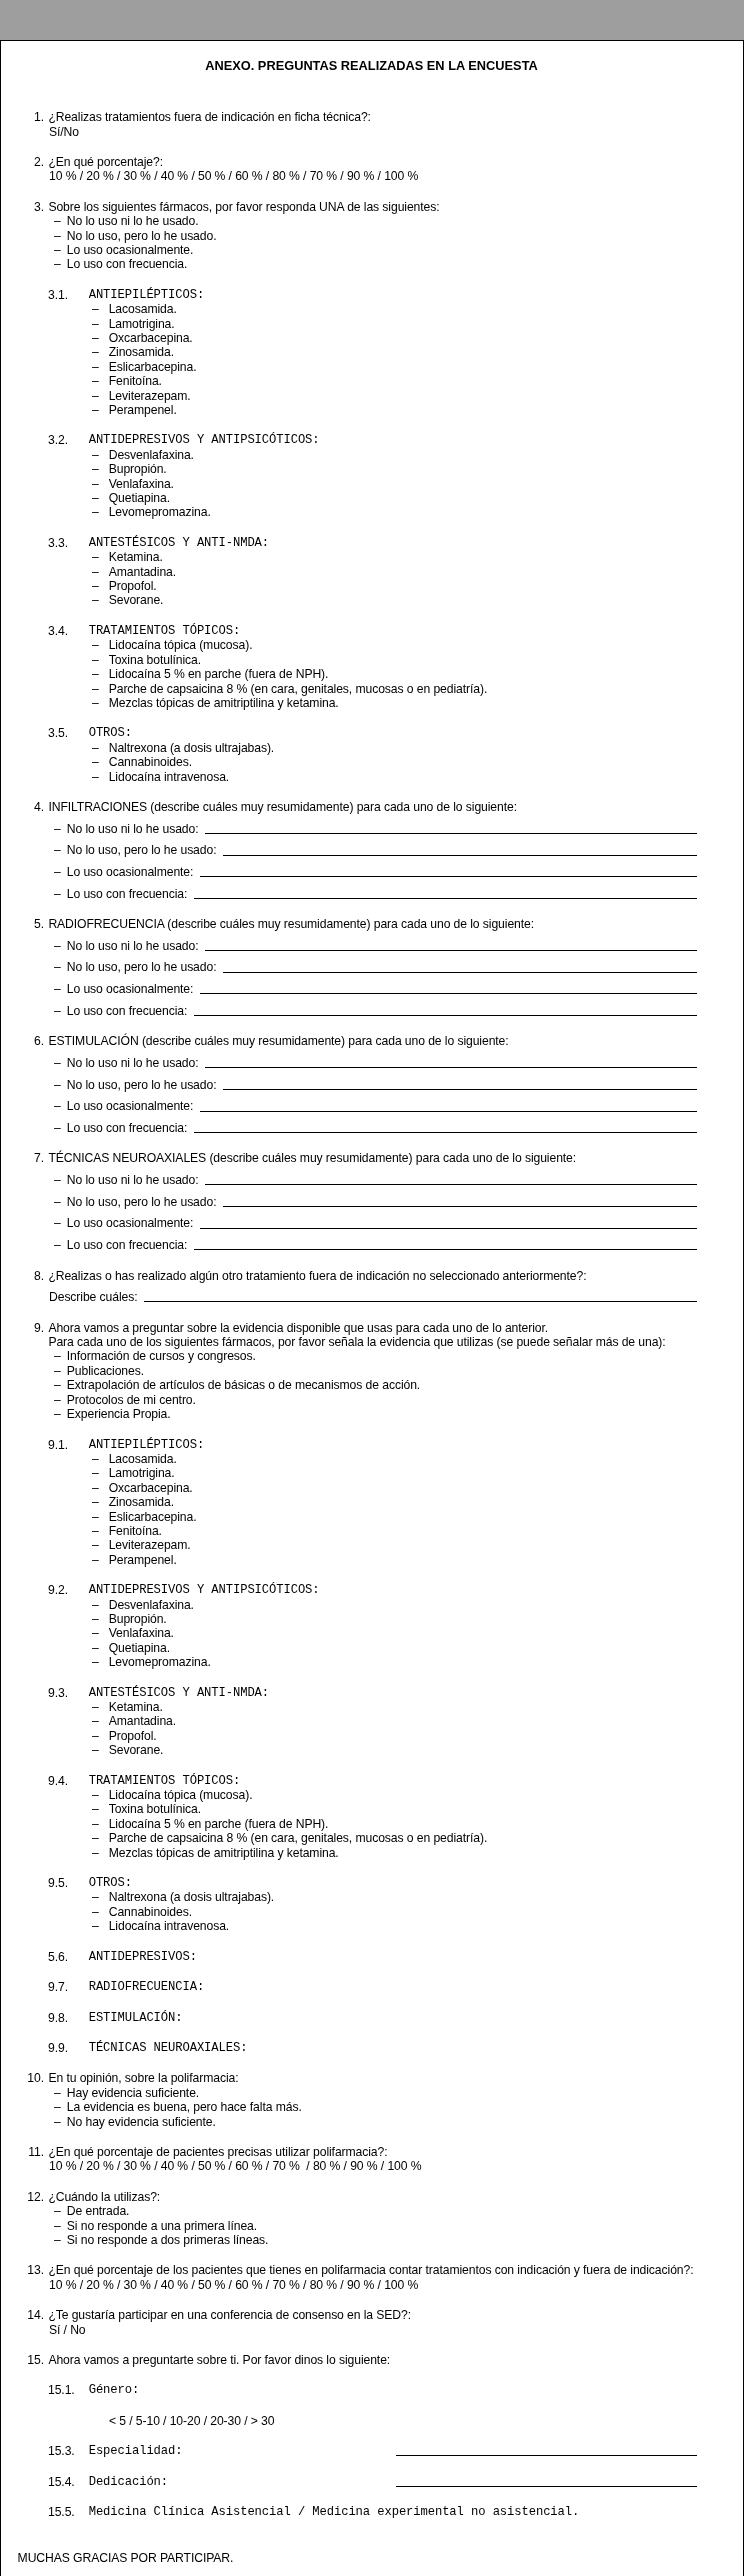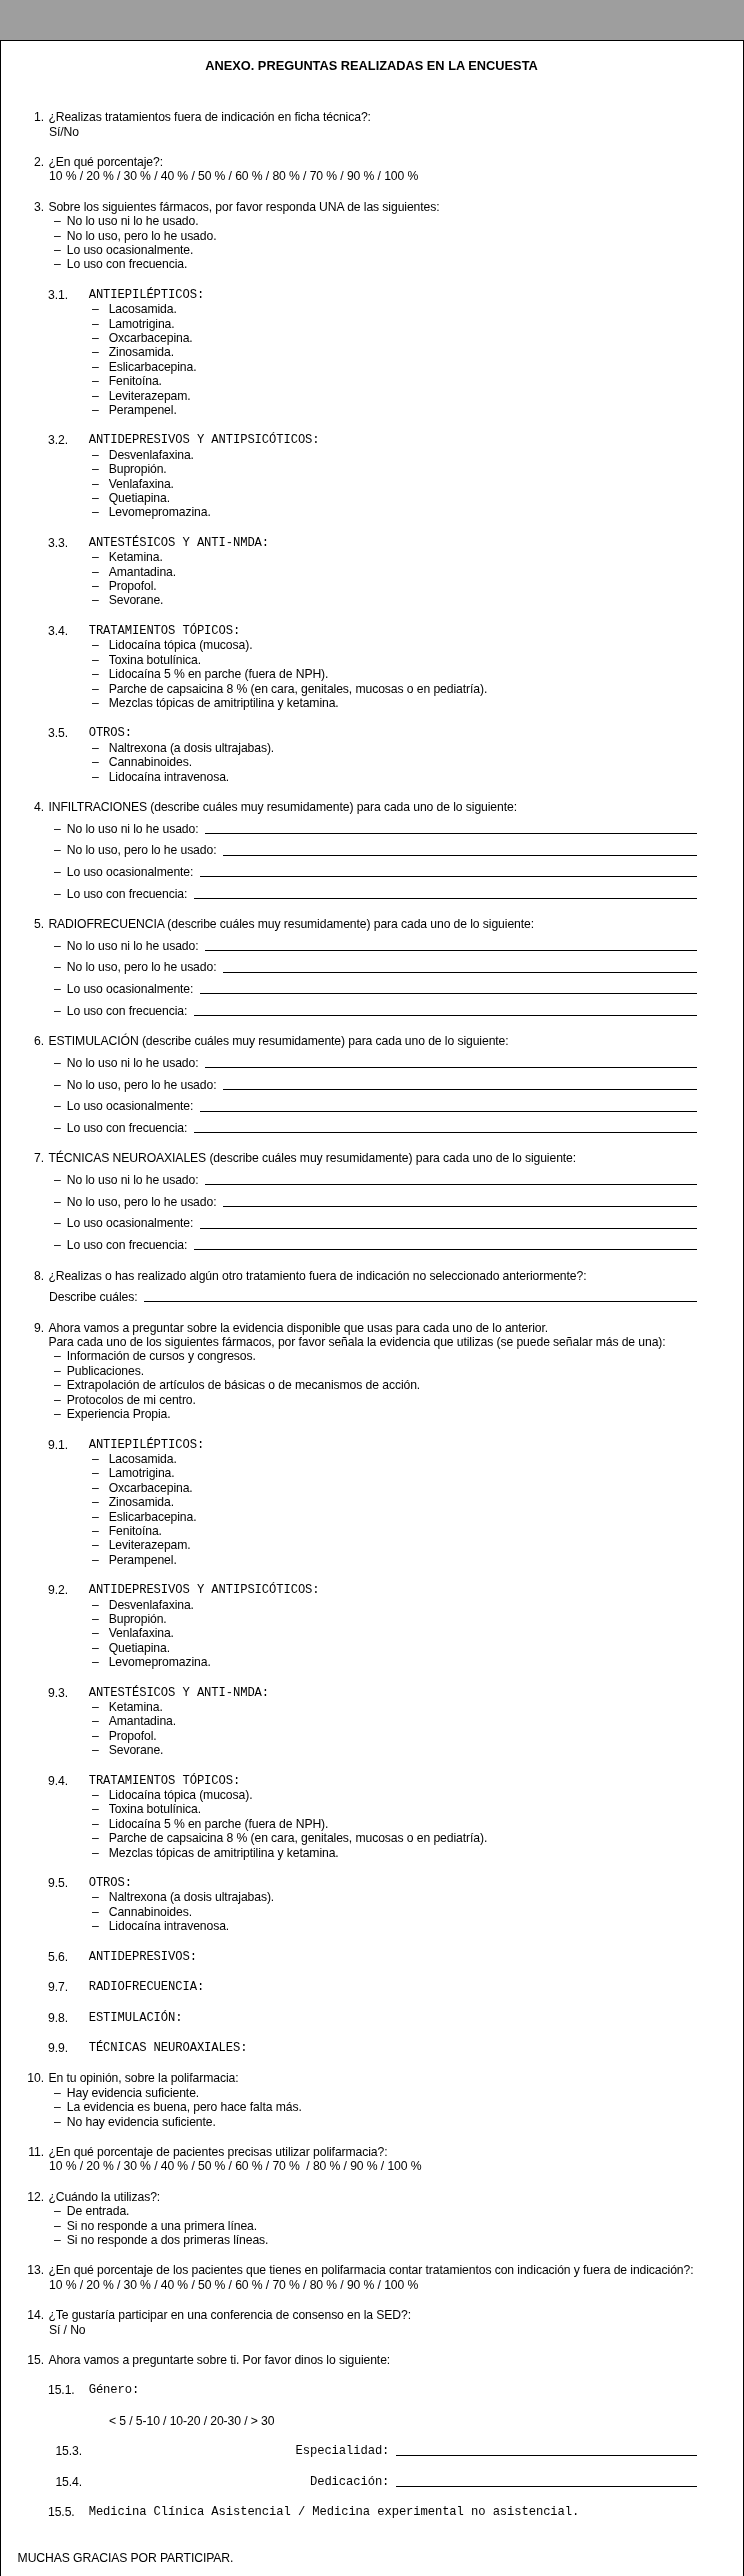--- a/index.html
+++ b/index.html
@@ -42,21 +42,21 @@
   .s-num{flex:0 0 34px;white-space:nowrap;}
   .s-title{margin-left:6.7px;flex:1;font-family:Liberation Mono, monospace;}
   .d2{margin-left:44px;display:flex;}
   .d2 .dash{flex:0 0 16.7px;}
   .s-answer{margin-left:61px;margin-top:1.1px;white-space:pre-wrap;}
   .fill-row{display:flex;align-items:flex-end;padding-right:24.4px;height:21.7px;}
   .fill-row .dash{margin-left:32px;flex:0 0 12.8px;}
   .fill-row.nodash{padding-left:27px;}
   .fill-label{white-space:nowrap;}
   .uline{flex:1;border-bottom:1.1px solid #000;margin:0 0 2.2px 6.7px;min-width:33px;}
-  .s-fill{display:flex;align-items:flex-end;padding-right:24.4px;text-align:right;}
+  .s-fill{display:flex;align-items:flex-end;padding-right:24.4px;}
   .footer{margin-top:32px;margin-left:-4.4px;}
 </style>
 </head>
 <body>
 
 <div class="page">
   <div class="title">ANEXO. PREGUNTAS REALIZADAS EN LA ENCUESTA</div>
   <div id="questions">
       <div class="qblock">
         <div class="q-row">

